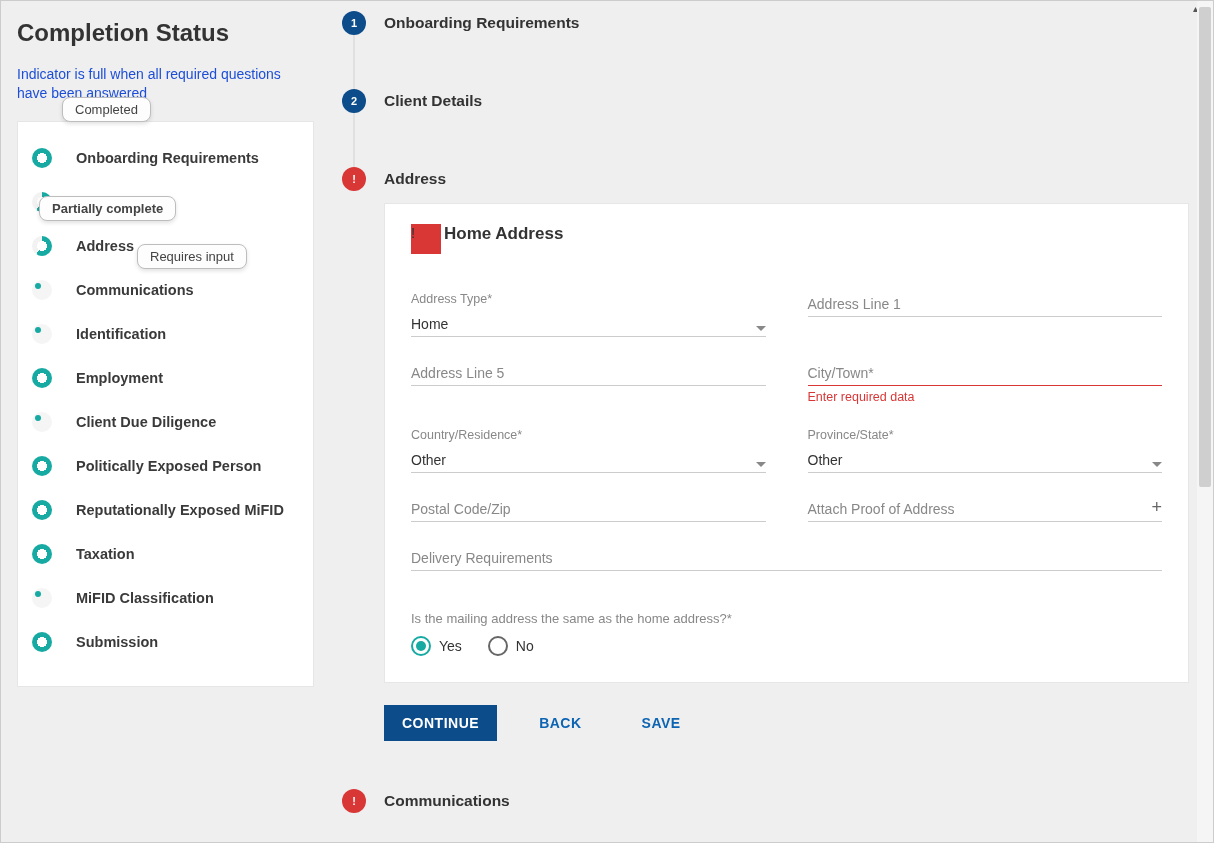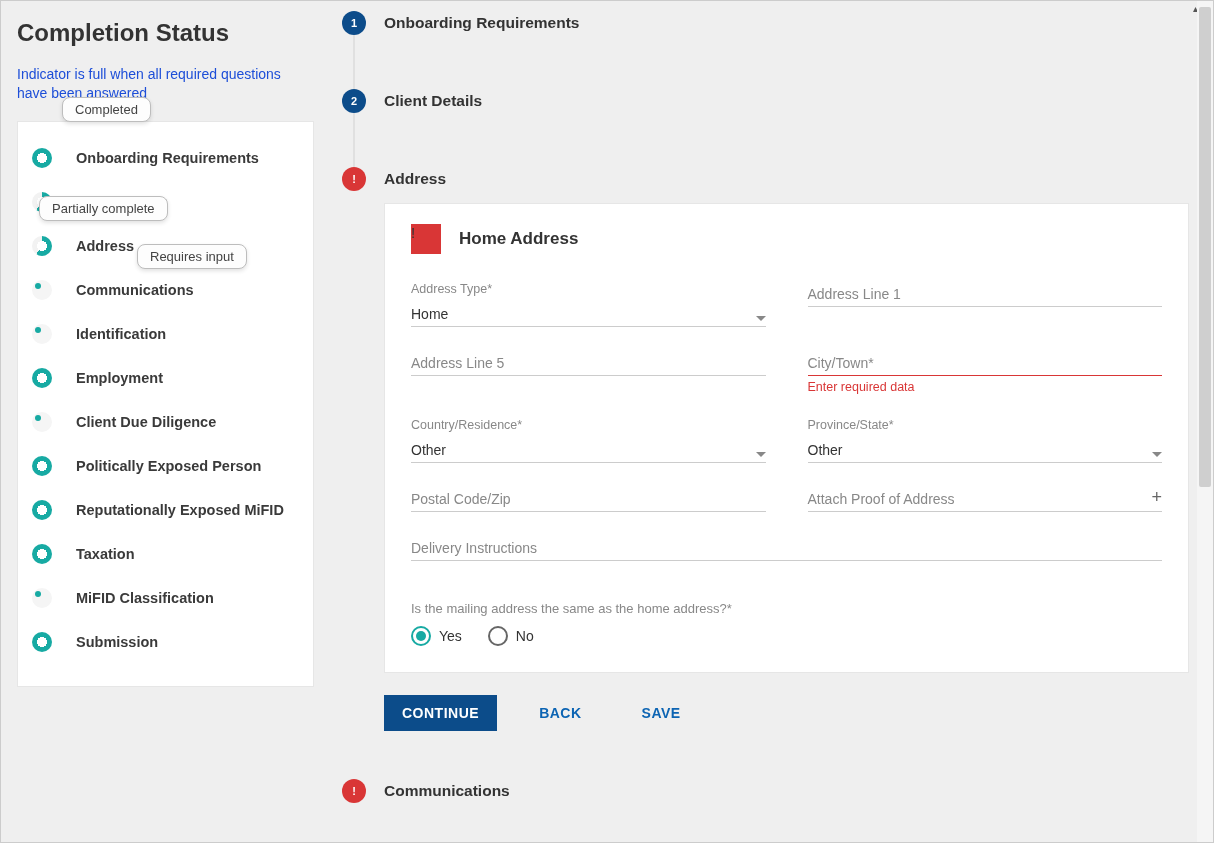--- a/index.html
+++ b/index.html
@@ -94,21 +94,21 @@
     background: #fdfdfd;
     border: 1px solid #bdbdbd;
     border-radius: 8px;
     padding: 4px 12px;
     font-size: 13px;
     color: #444;
     box-shadow: 0 2px 4px rgba(0,0,0,0.12);
     z-index: 5;
   }
   .callout.c1 { top: 96px; left: 38px; margin-left: 23px; }
-  .callout.c2 { top: 195px; left: 38px; }
+  .callout.c2 { top: 195px; left: 38px; font-weight: bold; }
   .callout.c3 { top: 243px; left: 136px; }
 
   
   .main {
     flex: 1;
     padding: 10px 24px 0 16px;
     overflow: hidden;
     position: relative;
   }
   .step {
@@ -144,22 +144,22 @@
     margin-left: 42px;
   }
   .form-card {
     background: #fff;
     border: 1px solid #e6e6e6;
     padding: 20px 26px 26px 26px;
     margin-top: 6px;
     margin-bottom: 22px;
   }
   .form-card-header {
-    display: flex; align-items: center; gap: 18px;
-    margin-bottom: 28px;
+    display: flex; gap: 3px;
+    margin-bottom: 38px;
   }
   .form-card-header .badge { width:30px; height:30px; font-size:15px;}
   .form-card-title {
     font-size: 17px; font-weight: 700; color: #333;
   }
   .grid {
     display: grid;
     grid-template-columns: 1fr 1fr;
     column-gap: 42px;
     row-gap: 24px;
@@ -375,21 +375,21 @@
           <div class="field">
             <div class="field-input placeholder-as-label">Postal Code/Zip</div>
           </div>
 
           <div class="field">
             <div class="field-input placeholder-as-label">Attach Proof of Address</div>
             <span class="plus">+</span>
           </div>
 
           <div class="field full">
-            <div class="field-input placeholder-as-label">Delivery Instructions</div>
+            <div class="field-input placeholder-as-label">Delivery Requirements</div>
           </div>
 
           <div class="full">
             <div class="question">Is the mailing address the same as the home address?*</div>
             <div class="radio-row">
               <label class="radio selected">
                 <span class="ring"></span>
                 <span class="radio-label">Yes</span>
               </label>
               <label class="radio">

